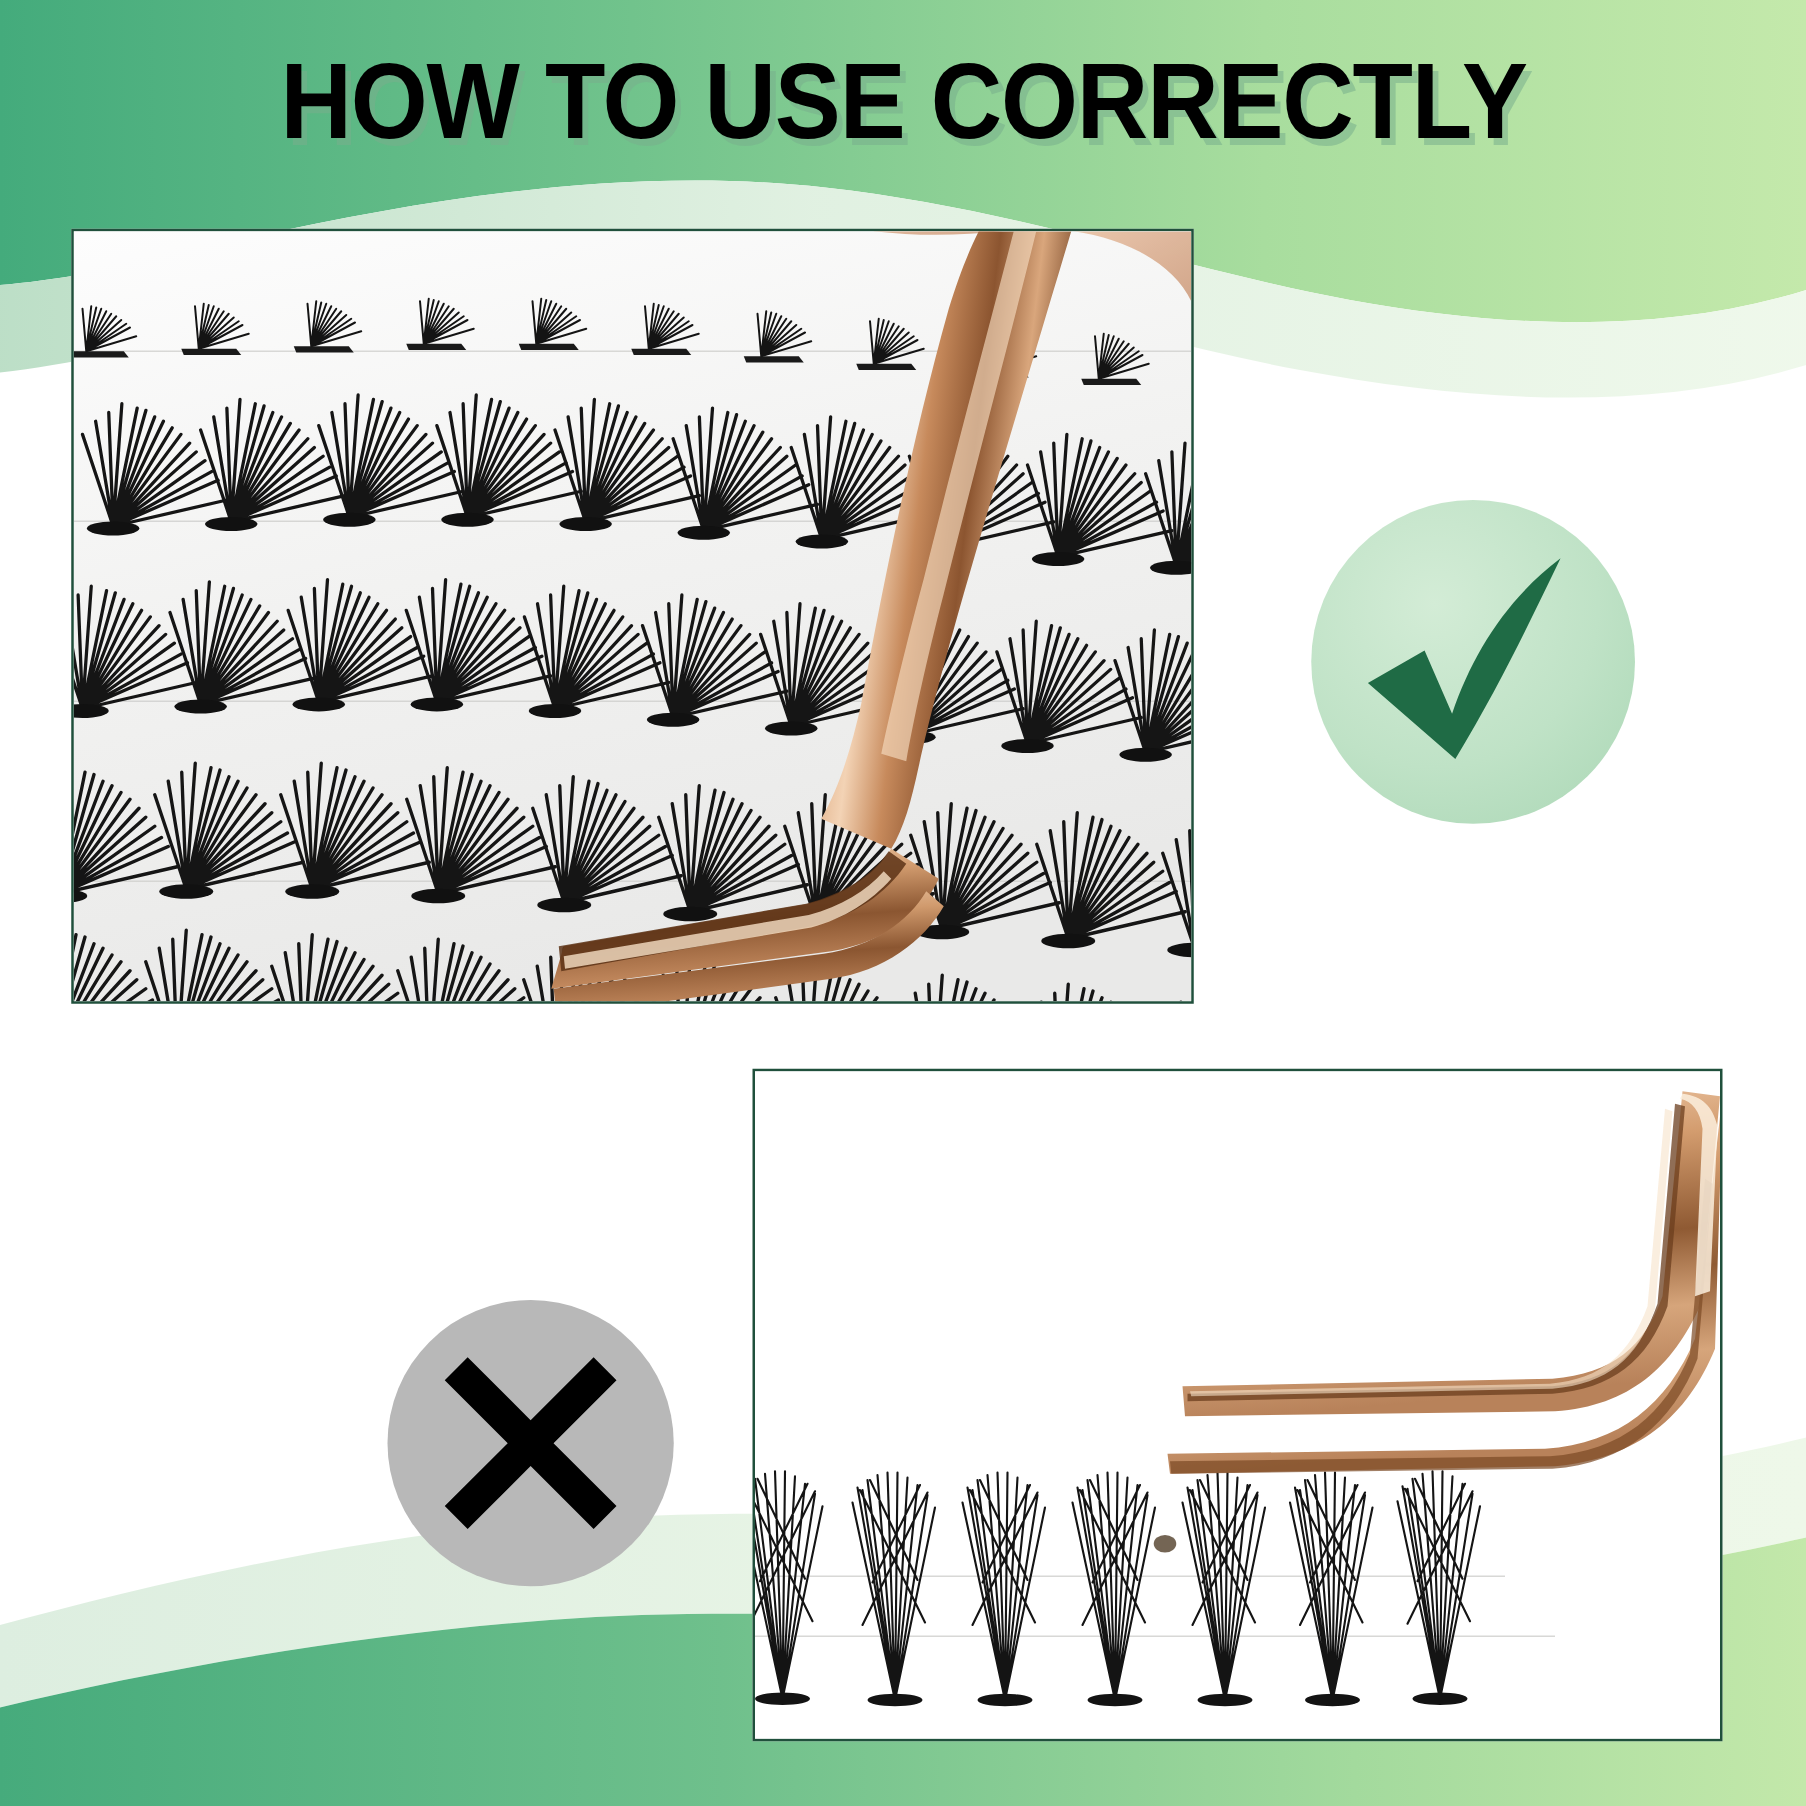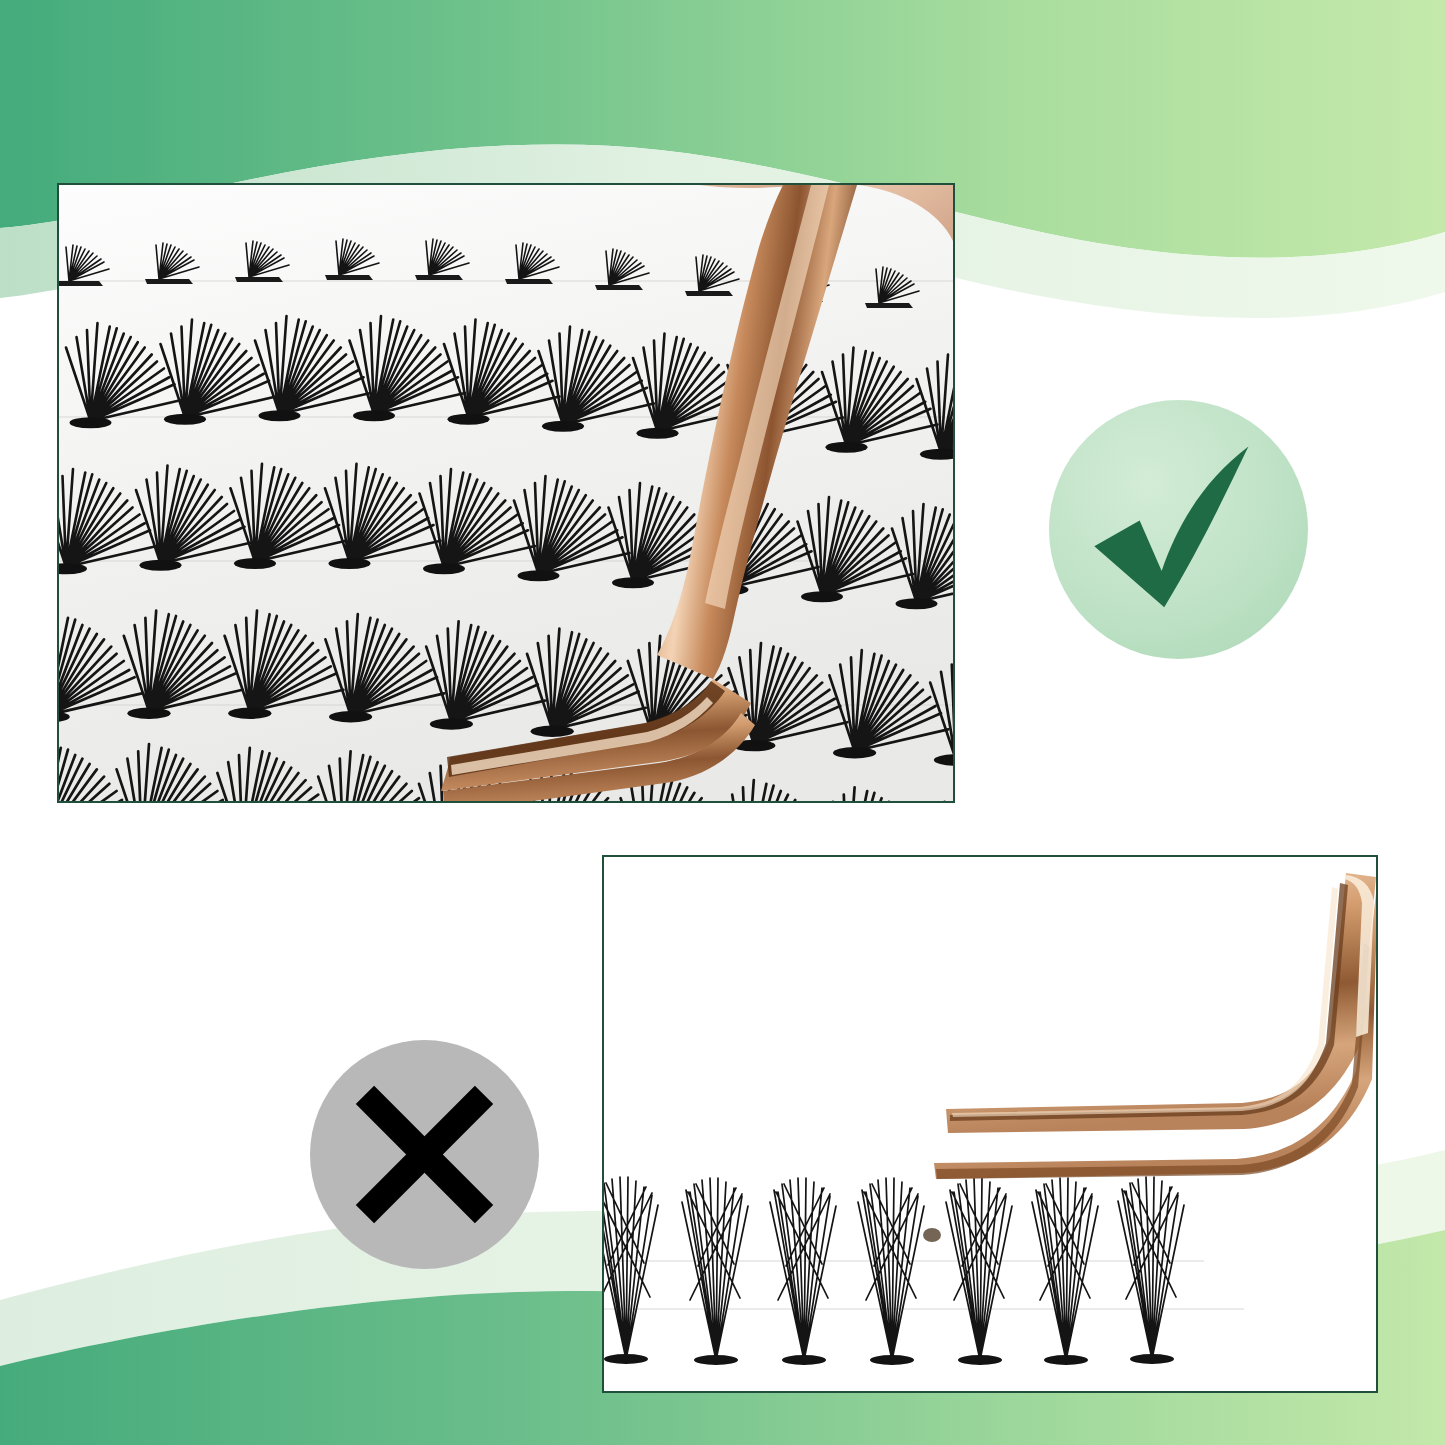--- a/index.html
+++ b/index.html
@@ -125,20 +125,23 @@
       C280,1308 125,1336 0,1366 Z" fill="url(#gBotPale)"></path>
 
     <path d="
       M0,1366
       C125,1336 280,1308 440,1296
       C620,1282 810,1303 1000,1292
       C1170,1282 1320,1258 1445,1230
       L1445,1445 L0,1445 Z" fill="url(#gBotDark)"></path>
   </svg>
 
+  <div class="title-wrap">
+    <div class="title">HOW TO USE CORRECTLY</div>
+  </div>
 
   <div class="photo" id="photo-top">
     <div class="ph-inner">
       <svg class="lashsvg" width="894" height="616" viewBox="0 0 894 616">
         <defs>
           <linearGradient id="trayBg" x1="0" y1="0" x2="0.3" y2="1">
             <stop offset="0%" stop-color="#fdfdfd"></stop>
             <stop offset="50%" stop-color="#f2f2f1"></stop>
             <stop offset="100%" stop-color="#e9e9e8"></stop>
           </linearGradient>

